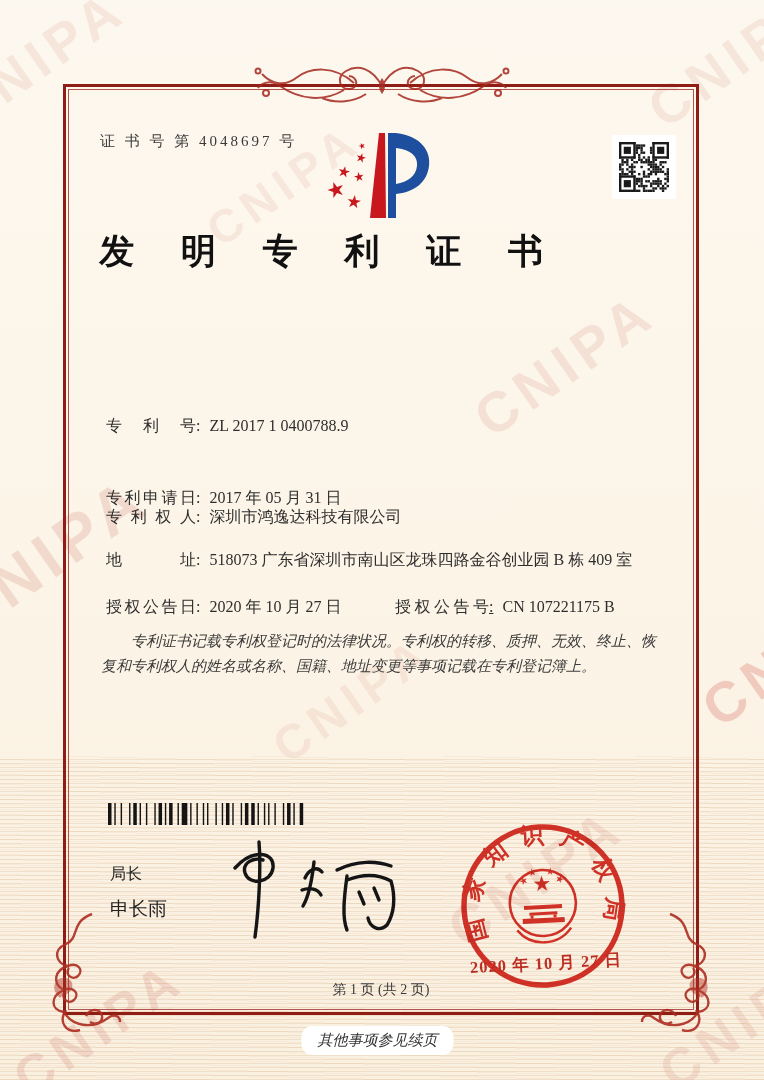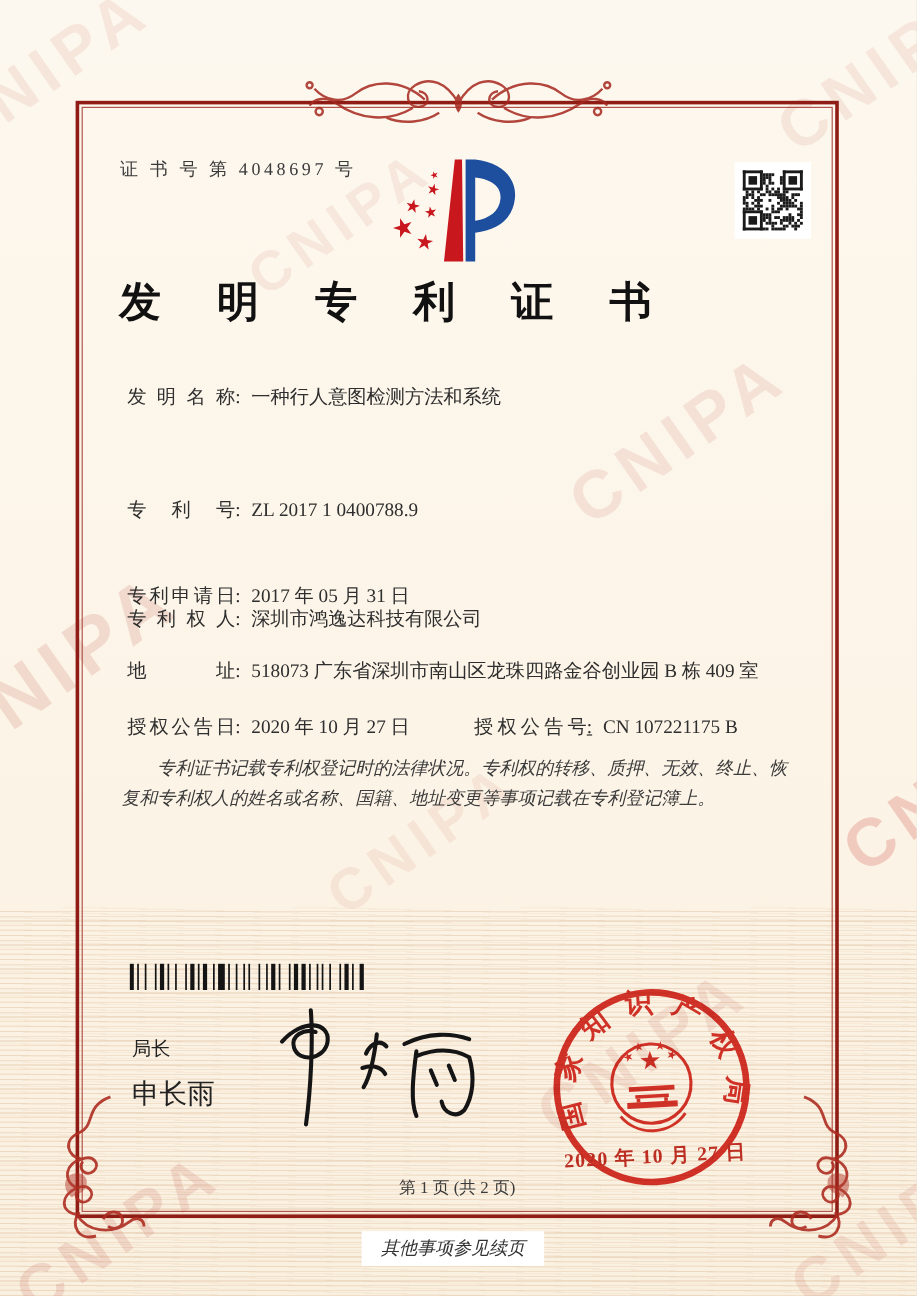--- a/index.html
+++ b/index.html
@@ -48,26 +48,27 @@
   .colon { margin-right:9px; }
   .fvalue { display:inline-block; vertical-align:top; max-width:452px; line-height:30px; margin-top:-1px;}
   .row, .flabel { line-height:28px; }
   .grant-right { position:absolute; left:289px; top:0;text-decoration:underline; }
   .body-text {
     left:101px; top:629px; width:562px; font-size:15px; line-height:25px;
     font-style:italic; color:#3b3b3b;
   }
   .body-text p { text-indent:2em; margin:0; }
   .sig-title { left:110px; top:864px; font-size:16px; color:#222; }
-  .sig-name  { left:110px; top:896px; font-size:23px; color:#222; }
+  .sig-name  { left:110px; top:896px; font-size:19px; color:#222; }
   .footer-page { left:63px; top:981px; width:636px; text-align:center; font-size:14px; color:#3a3a3a; }
   .note-box {
     left:50%; top:1026px; transform:translateX(-53%);
     background:#ffffff; padding:5px 16px; font-size:15px; font-style:italic; color:#333;
     z-index:4;
+    border-radius:11px;
   }
   .seal-wrap { left:458px; top:821px; z-index:4; transform:rotate(-3deg); mix-blend-mode:multiply; }
   svg { display:block; }
 </style>
 </head>
 <body>
 
 <div class="page">
 
   <div class="guilloche"></div>
@@ -303,23 +304,20 @@
       <rect x="30.80952380952381" y="54.61904761904762" width="2.380952380952381" height="2.380952380952381" fill="#1a1a1a"></rect>
       <rect x="33.19047619047619" y="54.61904761904762" width="2.380952380952381" height="2.380952380952381" fill="#1a1a1a"></rect>
       <rect x="35.57142857142857" y="54.61904761904762" width="2.380952380952381" height="2.380952380952381" fill="#1a1a1a"></rect>
       <rect x="37.95238095238095" y="54.61904761904762" width="2.380952380952381" height="2.380952380952381" fill="#1a1a1a"></rect>
       <rect x="40.333333333333336" y="54.61904761904762" width="2.380952380952381" height="2.380952380952381" fill="#1a1a1a"></rect>
       <rect x="49.857142857142854" y="54.61904761904762" width="2.380952380952381" height="2.380952380952381" fill="#1a1a1a"></rect>
     </svg>
 
   <div class="abs title">发 明 专 利 证 书</div>
 
-  <div class="abs row" style="top:318px;">
-    <span class="flabel">发明名称</span><span class="colon">:</span><span class="fvalue">一种行人意图检测方法和系统</span>
-  </div>
   <div class="abs row" style="top:412px;">
     <span class="flabel">专利号</span><span class="colon">:</span><span class="fvalue">ZL 2017 1 0400788.9</span>
   </div>
   <div class="abs row" style="top:484px;">
     <span class="flabel">专利申请日</span><span class="colon">:</span><span class="fvalue">2017 年 05 月 31 日</span>
   </div>
   <div class="abs row" style="top:503px;">
     <span class="flabel">专利权人</span><span class="colon">:</span><span class="fvalue">深圳市鸿逸达科技有限公司</span>
   </div>
   <div class="abs row" style="top:546px;">

